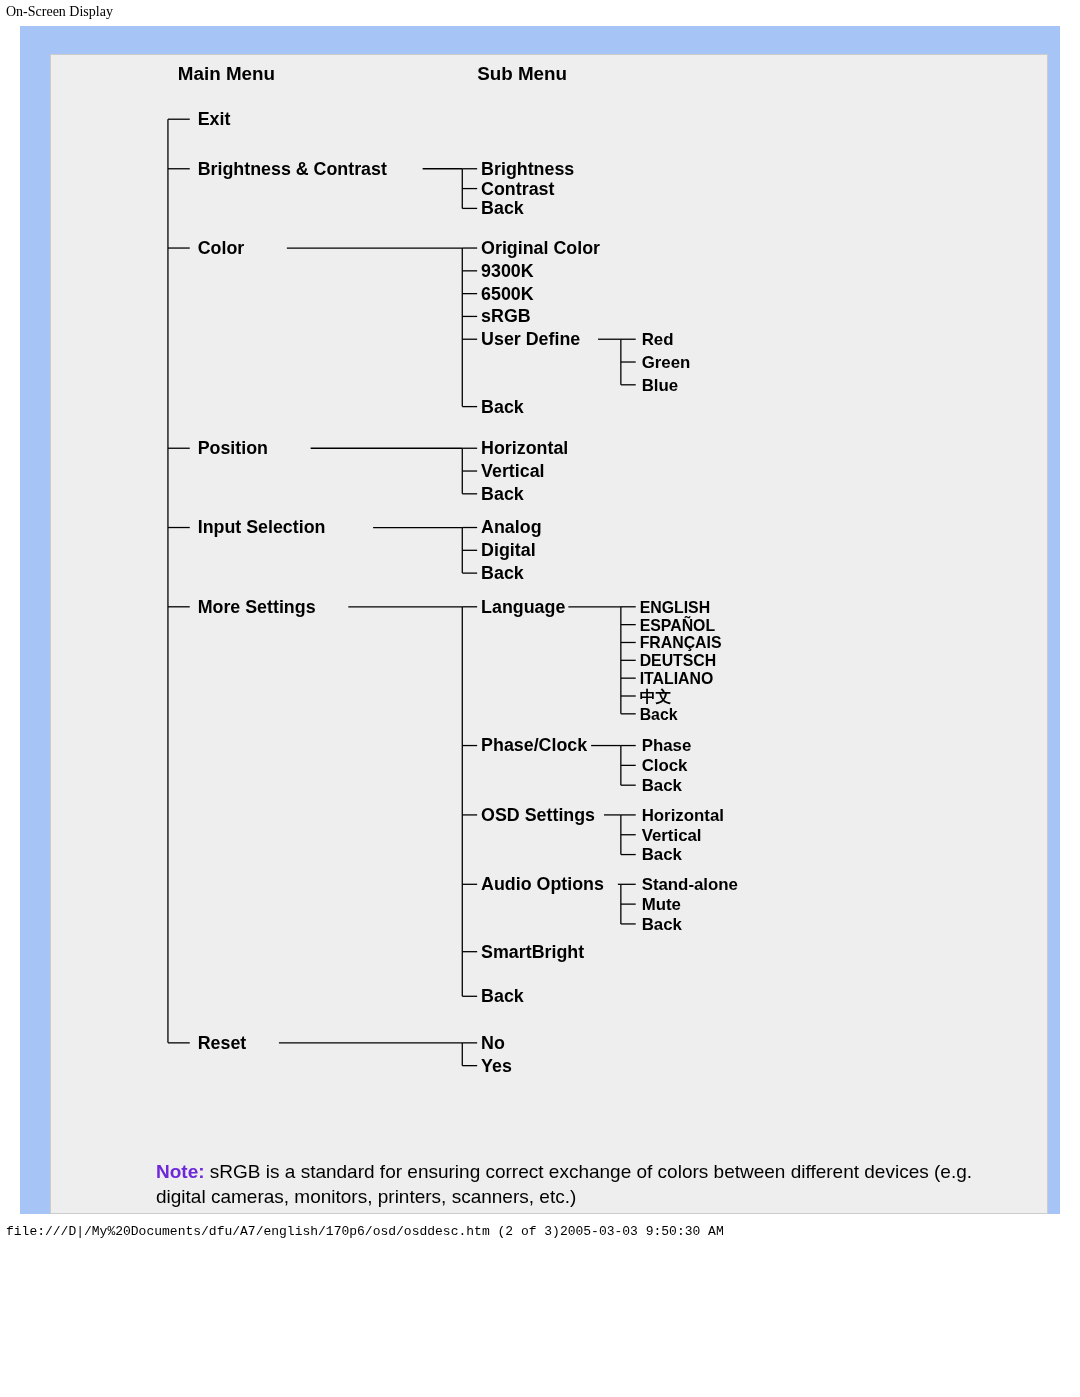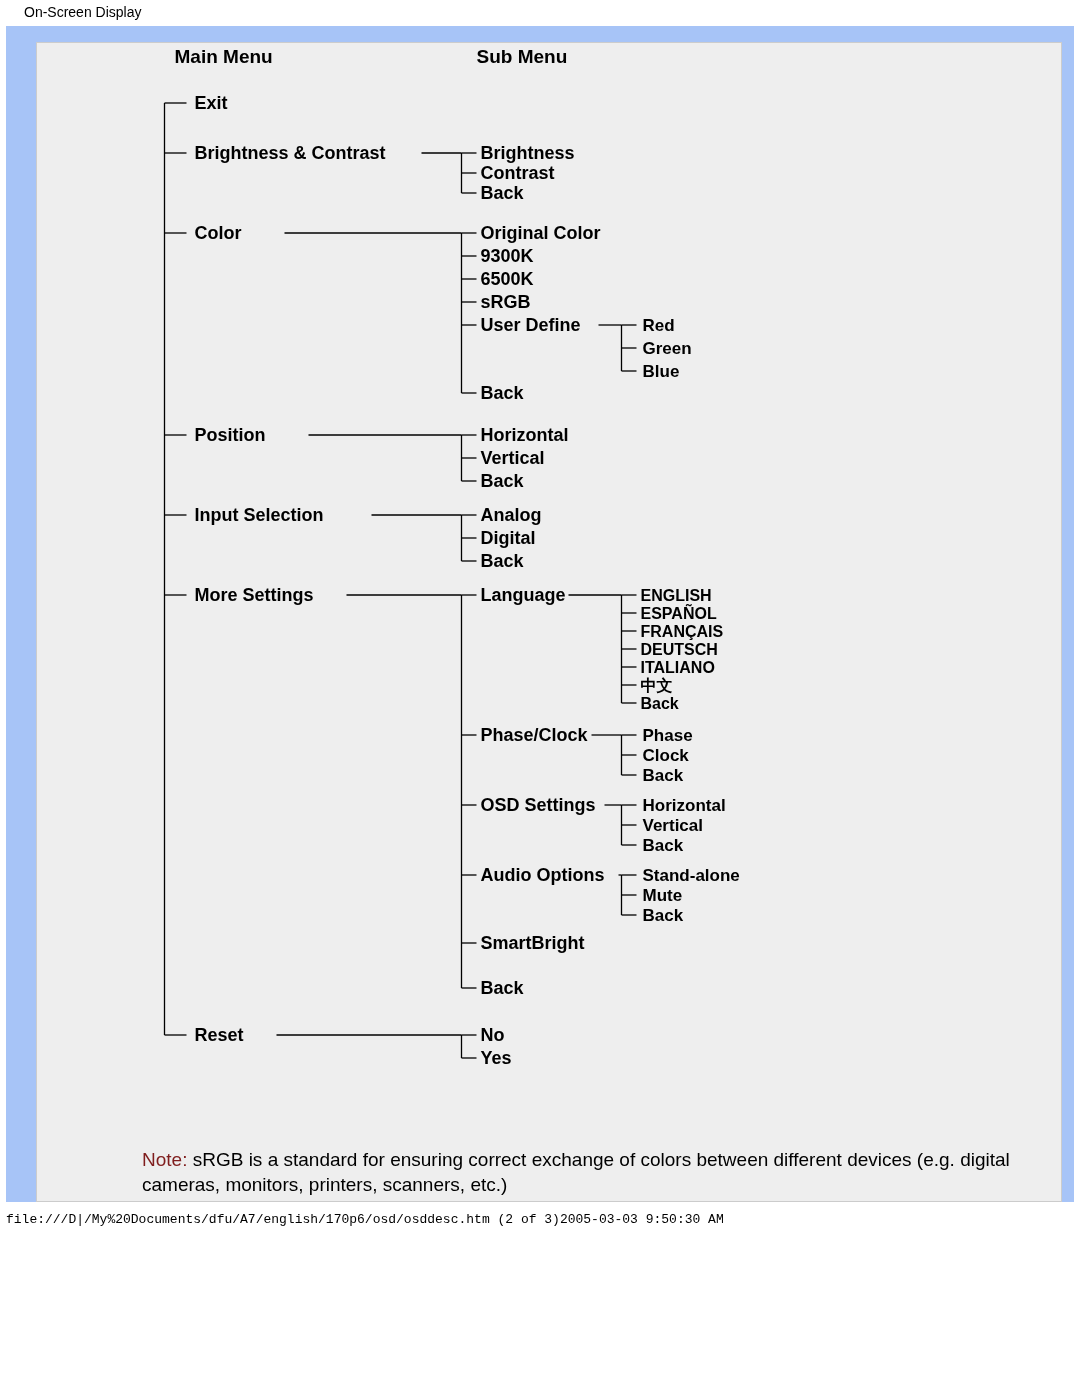--- a/index.html
+++ b/index.html
@@ -4,27 +4,27 @@
 <style>
   html, body {
     margin: 0;
     padding: 0;
     width: 1080px;
     font-family: Arial, Helvetica, sans-serif;
     background: #fff;
   }
   .page-header {
     font-size: 14px;
-    padding: 4px 6px 6px 24px;
-    font-family: Liberation Sans, sans-serif;
+    padding: 4px 6px 6px 6px;
+    font-family: Liberation Serif, serif;
   }
   .outer-frame {
     background: #a7c4f7;
-    padding: 16px 12px 0 30px;
-    margin: 0 6px;
+    padding: 28px 12px 0 30px;
+    margin: 0 20px;
     box-sizing: border-box;
   }
   .inner-panel {
     background: #eeeeee;
     border: 1px solid #ccc;
     min-height: 1160px;
     position: relative;
     box-sizing: border-box;
   }
   .svg-wrap {
@@ -62,22 +62,22 @@
     position: absolute;
     left: 105px;
     top: 1105px;
     width: 870px;
     font-size: 19px;
     line-height: 1.3;
     color: #000;
     font-family: Arial, sans-serif;
   }
   .note-label {
-    color: #7f1d1d;
-    font-weight: 400;
+    color: #6d28d9;
+    font-weight: 700;
   }
   .page-footer {
     font-size: 13px;
     padding: 10px 6px 4px 6px;
     font-family: Liberation Mono, monospace;
   }
 </style>
 </head>
 <body>
 

